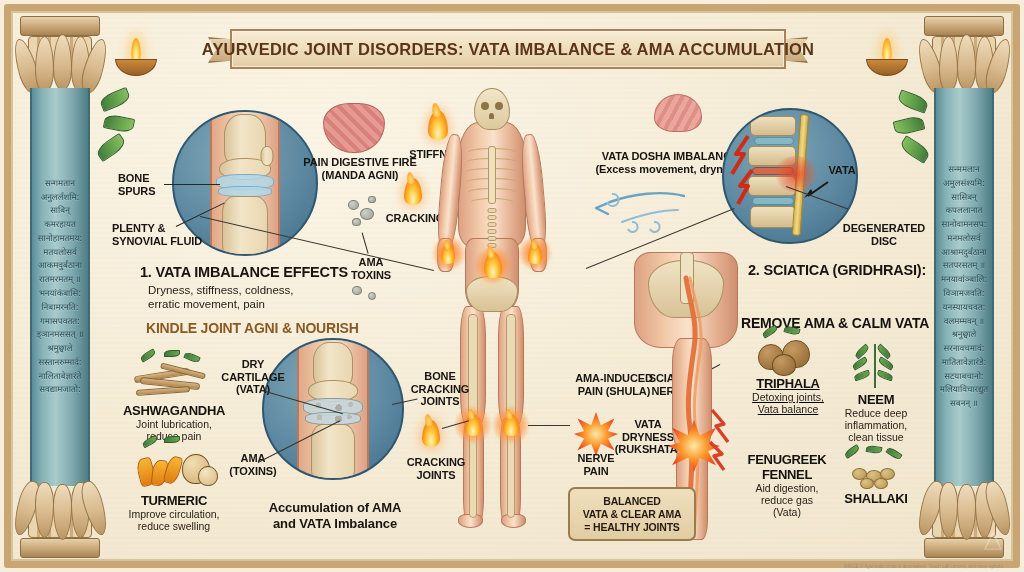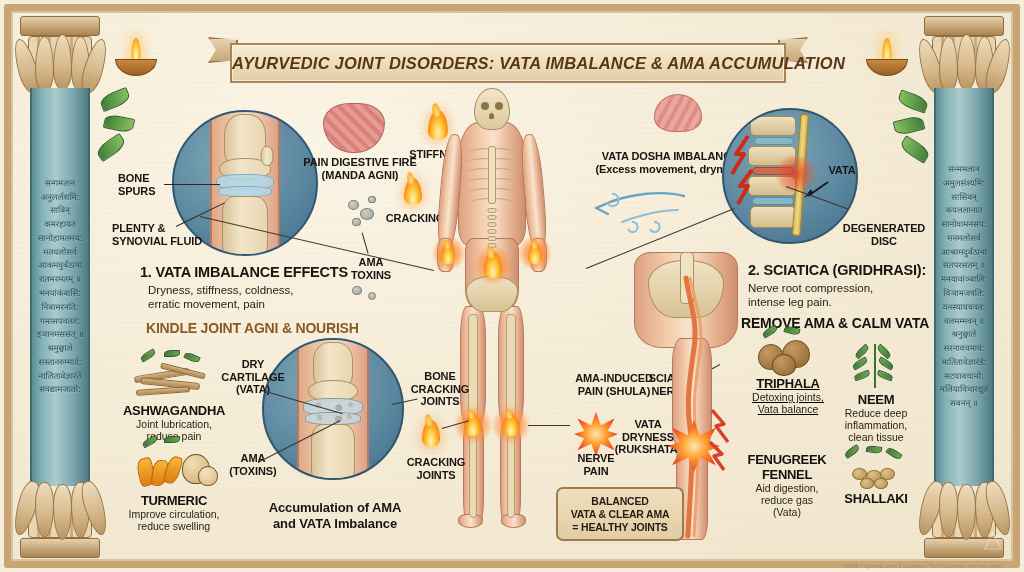--- a/index.html
+++ b/index.html
@@ -106,25 +106,25 @@
     position:absolute; bottom:14px; left:15px; width:12px; height:24px;
     background:radial-gradient(ellipse at 50% 75%, #fff5c2 0%, #ffd04a 40%, #f59b1b 75%, #e2720c 100%);
     border-radius:50% 50% 45% 45%/70% 70% 30% 30%;
     transform:scaleX(.8);
     box-shadow:0 0 12px 5px rgba(255,185,60,.45);
   }
 
   
   .banner { position:absolute; left:208px; top:26px; width:600px; height:46px; }
   .banner .ribbon {
-    position:absolute; left:22px; right:22px; top:17px; height:40px;
+    position:absolute; left:22px; right:22px; top:3px; height:40px;
     background:linear-gradient(180deg,#f7ecd4,#eddcbb 55%,#e2cda4);
     border:2px solid #a9845a;
     box-shadow:inset 0 0 0 1px rgba(255,255,255,.55);
-    display:flex; align-items:center; justify-content:flex-start;font-style:italic;
+    display:flex; align-items:center; justify-content:center;
   }
   .banner .tail {
     position:absolute; top:11px; width:30px; height:26px;
     background:linear-gradient(180deg,#e6d3ae,#c9a87c);
     border:2px solid #9b7747;
   }
   .banner .tail.l { left:0;  clip-path:polygon(0 0,100% 12%,100% 88%,0 100%,26% 50%); }
   .banner .tail.r { right:0; clip-path:polygon(100% 0,0 12%,0 88%,100% 100%,74% 50%); }
   .banner-title {
     font-size:16.5px; font-weight:bold; color:#5b3518;
@@ -310,21 +310,21 @@
     border:1px solid #8c6d33;
   }
   .nleaf{
     position:absolute; width:16px; height:7px;
     background:linear-gradient(100deg,#3f7a3a,#6aa94f);
     border:1px solid #2e5b2b; border-radius:50% 8% 50% 8%;
   }
 
   
   .balanced-box {
-    position:absolute; left:556px; top:487px; width:128px; height:54px;
+    position:absolute; left:568px; top:487px; width:128px; height:54px;
     background:linear-gradient(180deg,#efdfbd,#e2cda3);
     border:2px solid #9d7b4c; border-radius:7px;
     display:flex; flex-direction:column; align-items:center; justify-content:center;
     gap:1px;
   }
   .balanced-box div{ font-weight:bold; font-size:10.5px; color:#241b12; letter-spacing:-.2px; }
 
   
   .footer-note {
     position:absolute; left:534px; bottom:3px; width:470px;
@@ -584,22 +584,20 @@
   <div class="line thin" style="left:786px; top:186px; width:66px; transform:rotate(20deg);"></div>
 
   <div class="line thin" style="left:586px; top:268px; width:160px; transform:rotate(-22deg);"></div>
 
   <div class="section-h" style="left:140px; top:264px;">1. VATA IMBALANCE EFFECTS</div>
   <div class="section-sub" style="left:148px; top:284px; width:210px; white-space:pre-line;">Dryness, stiffness, coldness,
 erratic movement, pain</div>
   <div class="action-h" style="left:146px; top:320px; color:#8a5a24;">KINDLE JOINT AGNI &amp; NOURISH</div>
 
   <div class="section-h" style="left:748px; top:262px;">2. SCIATICA (GRIDHRASI):</div>
-  <div class="section-sub" style="left:748px; top:282px; width:190px; white-space:pre-line;">Nerve root compression,
-intense leg pain.</div>
   <div class="action-h" style="left:741px; top:315px; color:#14110d;">REMOVE AMA &amp; CALM VATA</div>
 
   <div class="circle" style="left:262px; top:338px; width:142px; height:142px;">
     <div class="knee-wrap">
       <div class="thigh" style="top:0; width:72px; height:142px;"></div>
       <div class="bone" style="top:2px;  width:40px; height:46px; border-radius:40% 40% 28% 28%;"></div>
       <div class="bone" style="top:40px; width:50px; height:22px; border-radius:46%;"></div>
       <div class="cart ama" style="top:58px; width:60px; height:18px;"></div>
       <div class="cart ama" style="top:72px; width:56px; height:13px;"></div>
       <div class="bone" style="top:84px; width:44px; height:58px; border-radius:26% 26% 20% 20%;"></div>

